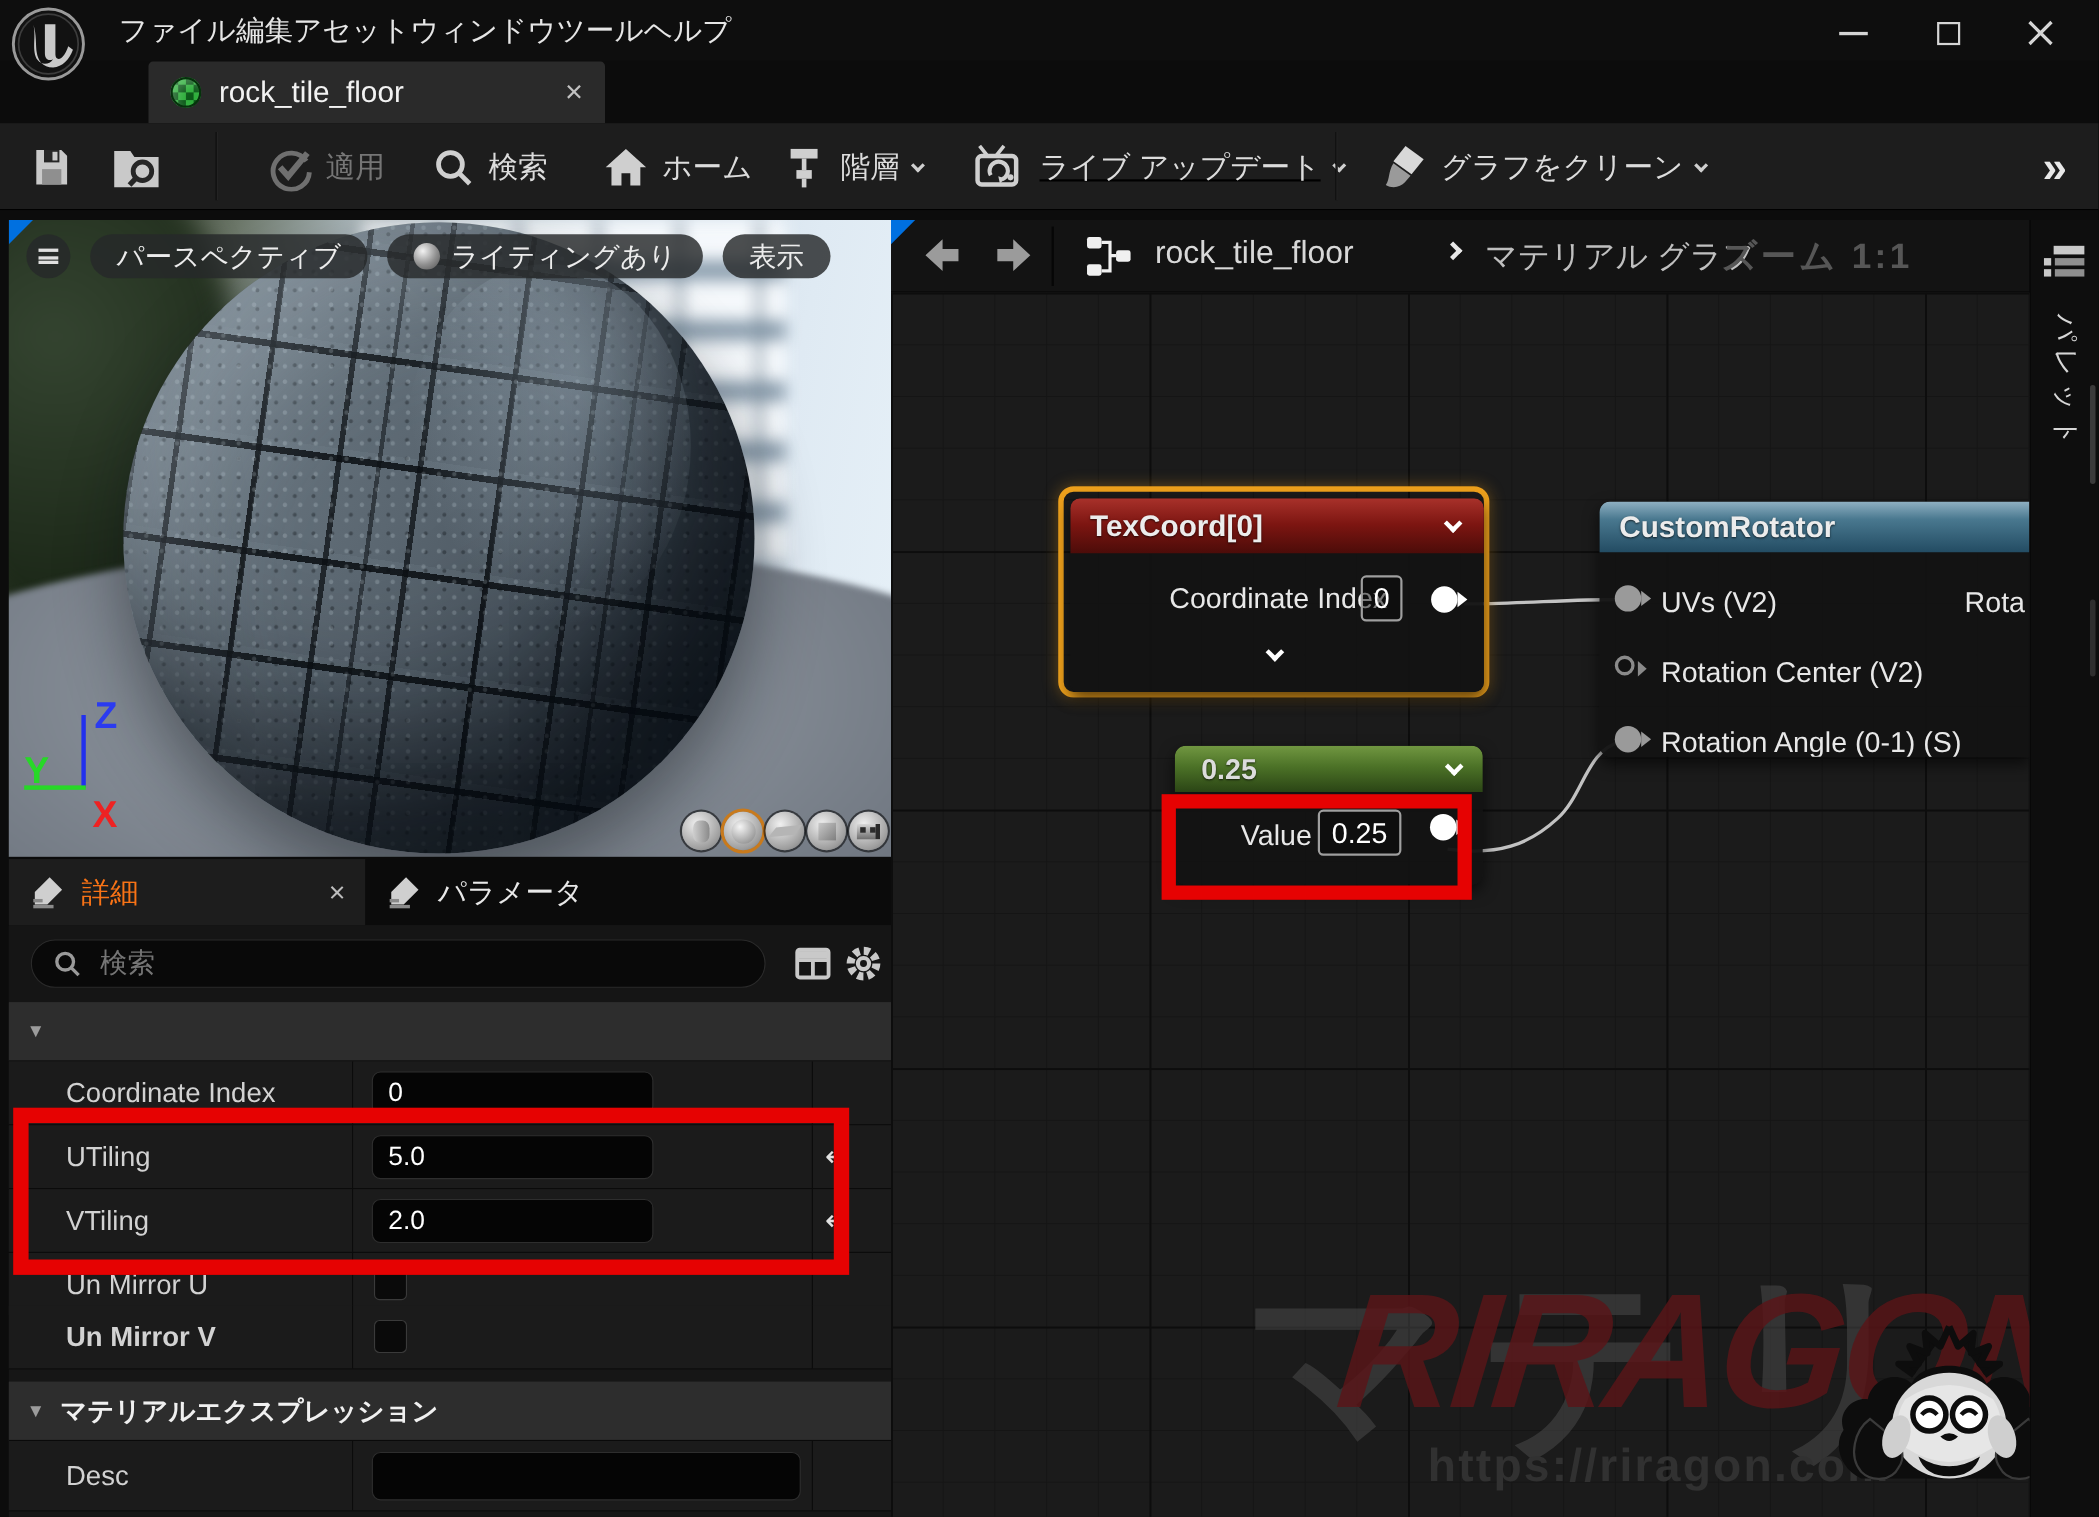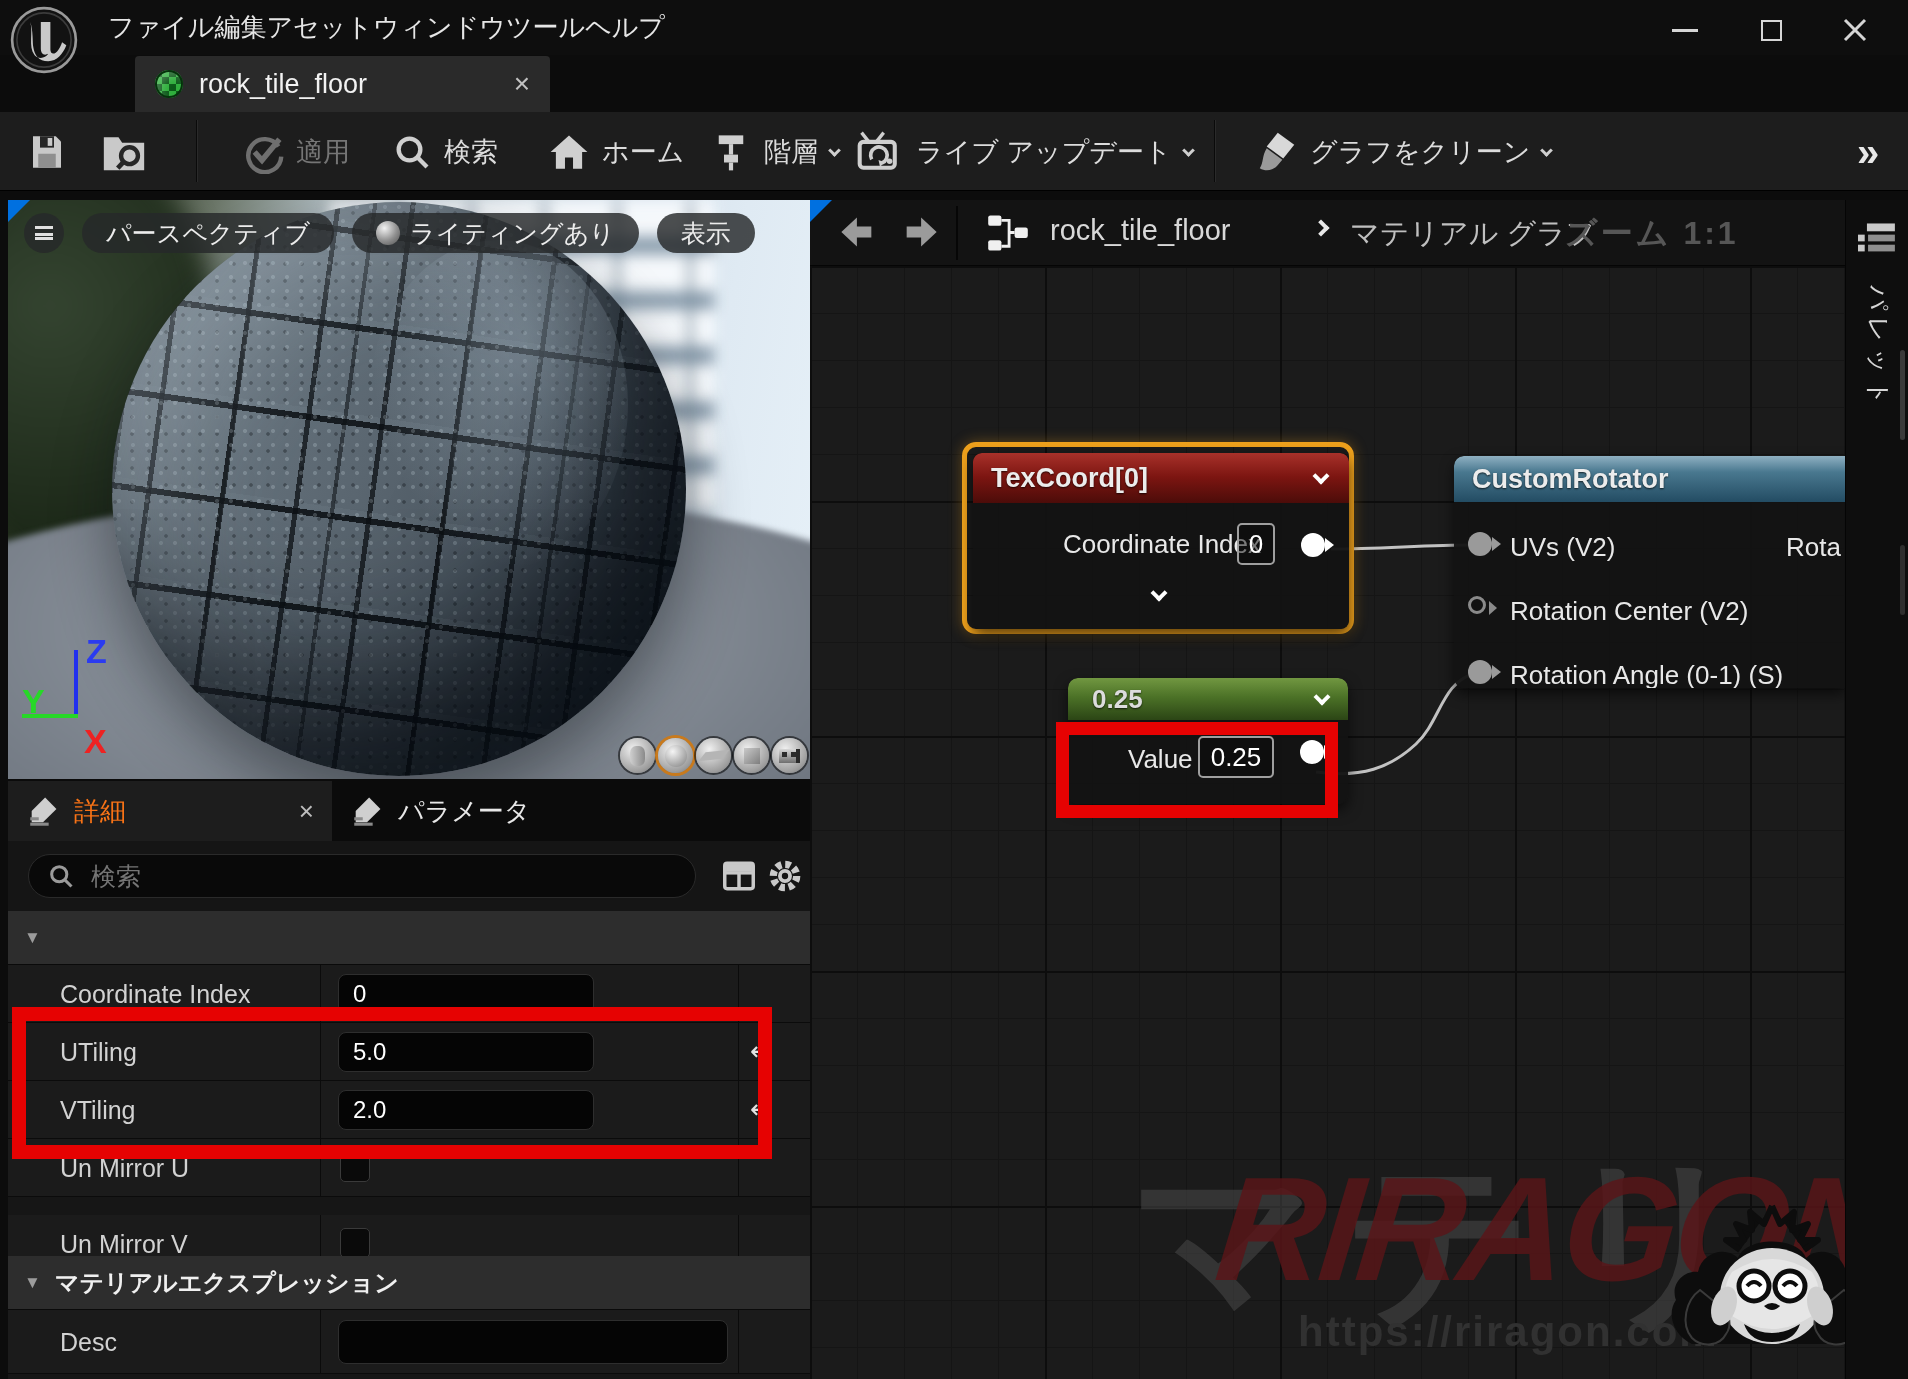--- a/index.html
+++ b/index.html
@@ -148,21 +148,21 @@
     <svg width="42" height="42" viewBox="0 0 24 24" fill="#cfcfcf">
       <rect x="5" y="2.5" width="14" height="5"></rect>
         <rect x="10.8" y="7.5" width="2.4" height="6"></rect>
       <rect x="8" y="13.5" width="8" height="4.5"></rect>
         <rect x="10.8" y="18" width="2.4" height="4.5"></rect>
     </svg>
     <span class="tb-label">階層</span>
     <span class="chev"></span>
   </div>
 
-  <div class="tb-group" style="left:856px;">
+  <div class="tb-group" style="left:885px;text-decoration:underline;">
     <svg width="48" height="44" viewBox="0 0 26 23" fill="none" stroke="#cfcfcf">
       <path d="M7 6L3 1M11 6l4-5" stroke-width="1.8"></path>
       <rect x="2" y="6" width="19" height="14" rx="2" stroke-width="2.2"></rect>
       <path d="M8.5 15.5a4.5 4.5 0 1 1 5.5 2" stroke-width="2"></path>
       <path d="M13 19.5l2.6-2.4-3.4-1.2z" fill="#cfcfcf" stroke="none"></path>
       <circle cx="18.2" cy="16.5" r="1.5" fill="#cfcfcf" stroke="none"></circle>
     </svg>
     <span class="tb-label">ライブ アップデート</span>
     <span class="chev"></span>
   </div>
@@ -318,21 +318,21 @@
         <div class="vdiv2"></div>
       <input class="dp-input" value="2.0" style="">
       <span class="reset-arrow">↩</span>
     </div>
     <div class="dp-row" style="top:360px;">
       <span class="name">Un Mirror U</span>
       <div class="vdiv1"></div>
         <div class="vdiv2"></div>
       <div class="dp-check"></div>
     </div>
-    <div class="dp-row" style="top:436px;">
+    <div class="dp-row" style="top:408px;font-weight:bold;">
       <span class="name">Un Mirror V</span>
       <div class="vdiv1"></div>
         <div class="vdiv2"></div>
       <div class="dp-check"></div>
     </div>
 
     <div class="sec-head" style="top:477px;">
       <span class="tri">▼</span>
       <span class="t">マテリアルエクスプレッション</span>
     </div>

